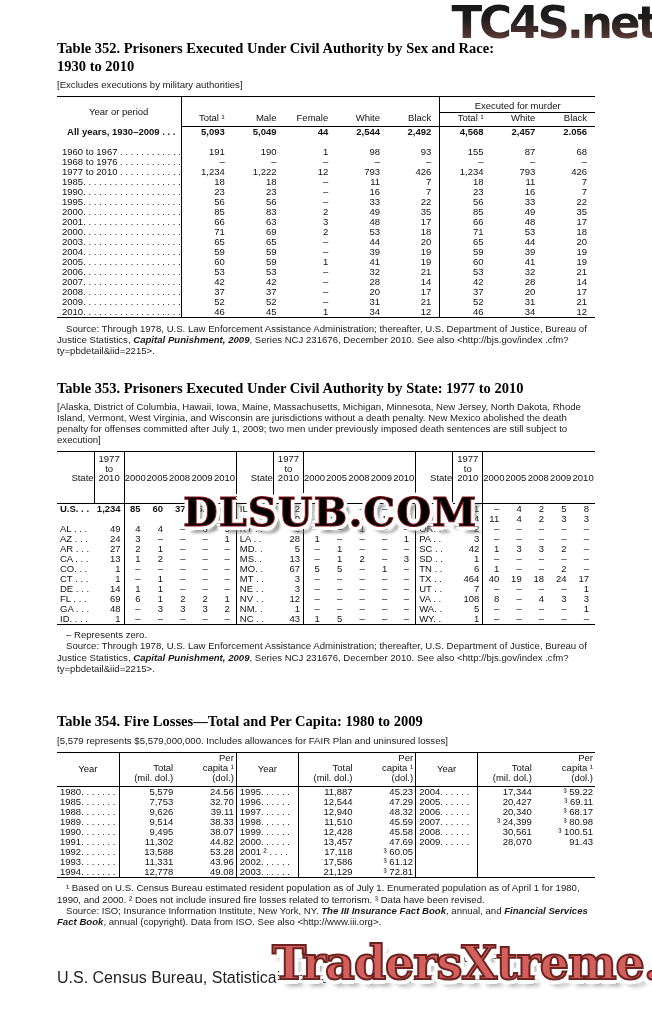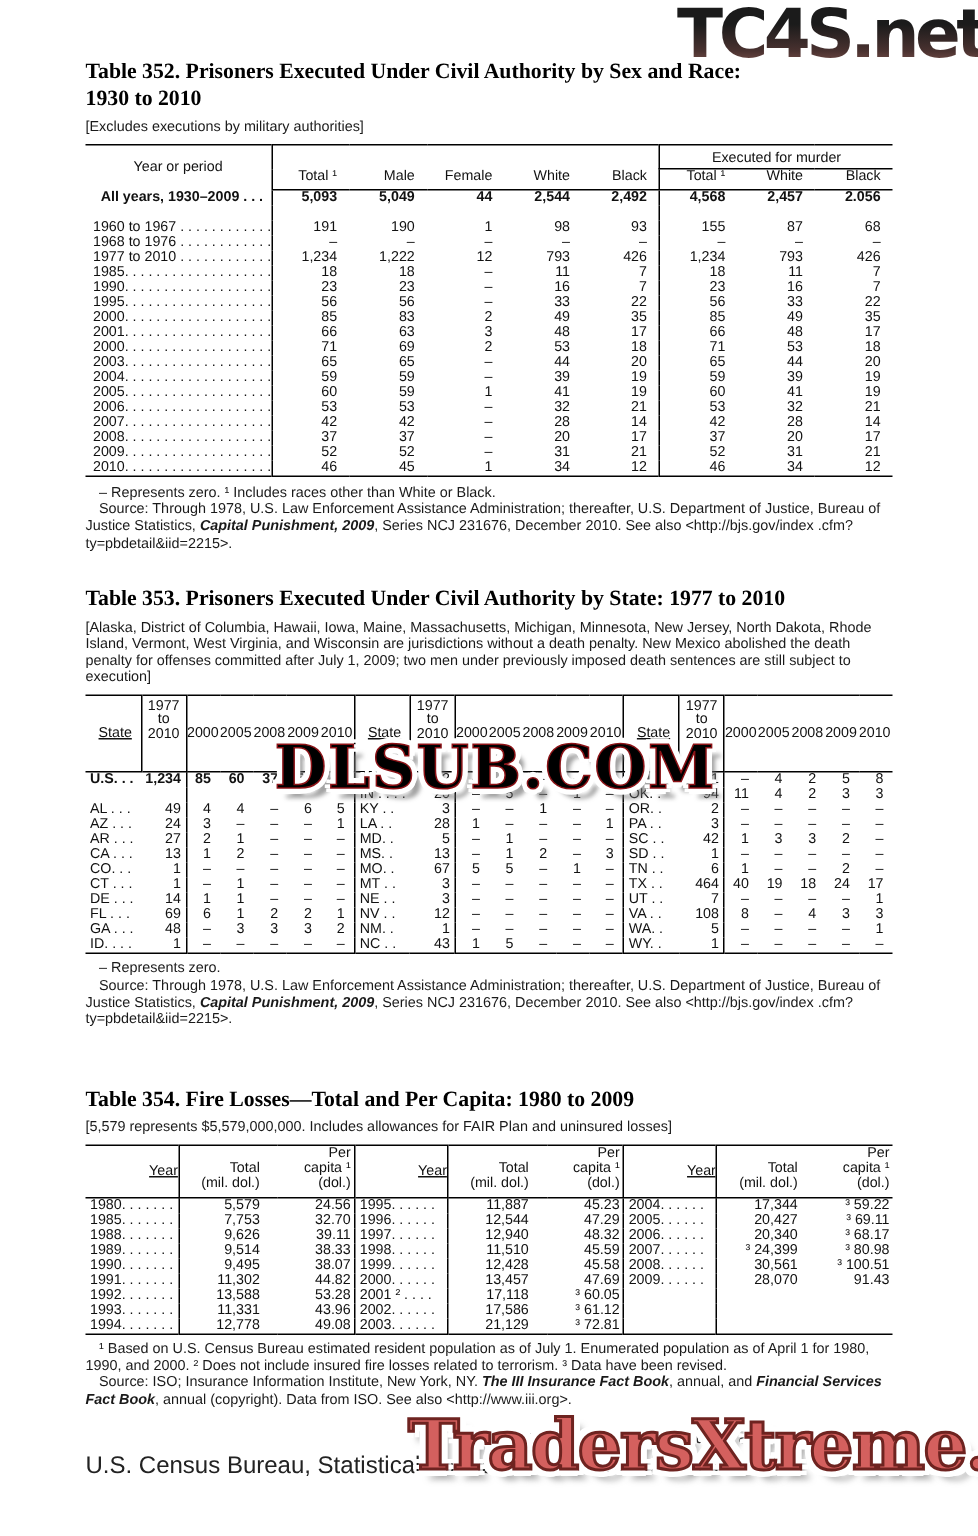--- a/index.html
+++ b/index.html
@@ -35,31 +35,31 @@
   .t352 th.lblh { vertical-align:middle; text-align:center; border-right:1px solid #000; padding-bottom:0; }
   .t352 th.murder { text-align:center; border-left:1px solid #000; border-bottom:1px solid #000;
                     padding-top:4px; padding-bottom:1px; }
   .t352 th.num, .t352 td.num { text-align:right; padding-right:8px; }
   .t352 th.gsep, .t352 td.gsep { border-left:1px solid #000; }
   .t352 td.lbl { text-align:center; padding-left:5px; border-right:1px solid #000; }
   .t352 thead tr:first-child th.plain { border-bottom:0; }
 
   
   .t353 th { vertical-align:bottom; padding-bottom:20px; }
-  .t353 th.state { vertical-align:middle; text-align:center; padding-left:3px; padding-bottom:0;text-decoration:underline; }
+  .t353 th.state { vertical-align:middle; text-align:right; padding-left:3px; padding-bottom:0; }
   .t353 th.gstart, .t353 td.gstart { border-left:1px solid #000; }
   .t353 th.range { text-align:center; line-height:9.6px; border-left:1px solid #000; border-right:1px solid #000; padding-top:2px; }
   .t353 th.yr { text-align:right; padding-right:3px; }
   .t353 td.state { text-align:left; padding-left:3px; }
   .t353 td.tot { text-align:right; padding-right:3px; border-right:1px solid #000; }
   .t353 td.num { text-align:right; padding-right:6px; }
 
   
   .t354 th { vertical-align:bottom; padding-bottom:3px; line-height:10.2px; }
-  .t354 th.yearh { vertical-align:middle; text-align:right; padding-bottom:0;text-decoration:underline; }
+  .t354 th.yearh { vertical-align:middle; text-align:center; padding-bottom:0; }
   .t354 th.toth { text-align:right; padding-right:12px; }
   .t354 th.pch { text-align:right; padding-right:2px; }
   .t354 th.gstart, .t354 td.gstart { border-left:1px solid #000; }
   .t354 th.sepr, .t354 td.year { border-right:1px solid #000; }
   .t354 td.year { text-align:left; padding-left:3px; }
   .t354 td.tot { text-align:right; padding-right:12px; }
   .t354 td.pc { text-align:right; padding-right:2px; }
 
   .sect-352 { margin-bottom:23px; }
   .sect-353 { margin-bottom:39px; }
@@ -347,21 +347,20 @@
             <td class="num">1</td>
             <td class="num">34</td>
             <td class="num">12</td>
             <td class="num gsep">46</td>
             <td class="num">34</td>
             <td class="num">12</td>
           </tr>
         </tbody>
     </table>
     <div class="fnotes">
-      <div class="fnote">– Represents zero. ¹ Includes races other than White or Black.</div>
       <div class="fnote"><span>Source: Through 1978, U.S. Law Enforcement Assistance Administration; thereafter, U.S. Department of Justice, Bureau of Justice Statistics, </span><i>Capital Punishment, 2009</i><span>, Series NCJ 231676, December 2010. See also &lt;http://bjs.gov/index .cfm?ty=pbdetail&amp;iid=2215&gt;.</span></div>
     </div>
   </section>
 
   <section class="sect-353">
     <h2 class="tbl-title">Table 353. Prisoners Executed Under Civil Authority by State: 1977 to 2010</h2>
     <div class="bracket-note">[Alaska, District of Columbia, Hawaii, Iowa, Maine, Massachusetts, Michigan, Minnesota, New Jersey, North Dakota, Rhode Island, Vermont, West Virginia, and Wisconsin are jurisdictions without a death penalty. New Mexico abolished the death penalty for offenses committed after July 1, 2009; two men under previously imposed death sentences are still subject to execution]</div>
     <table class="t353">
       <colgroup>
         <col style="width:37px">

